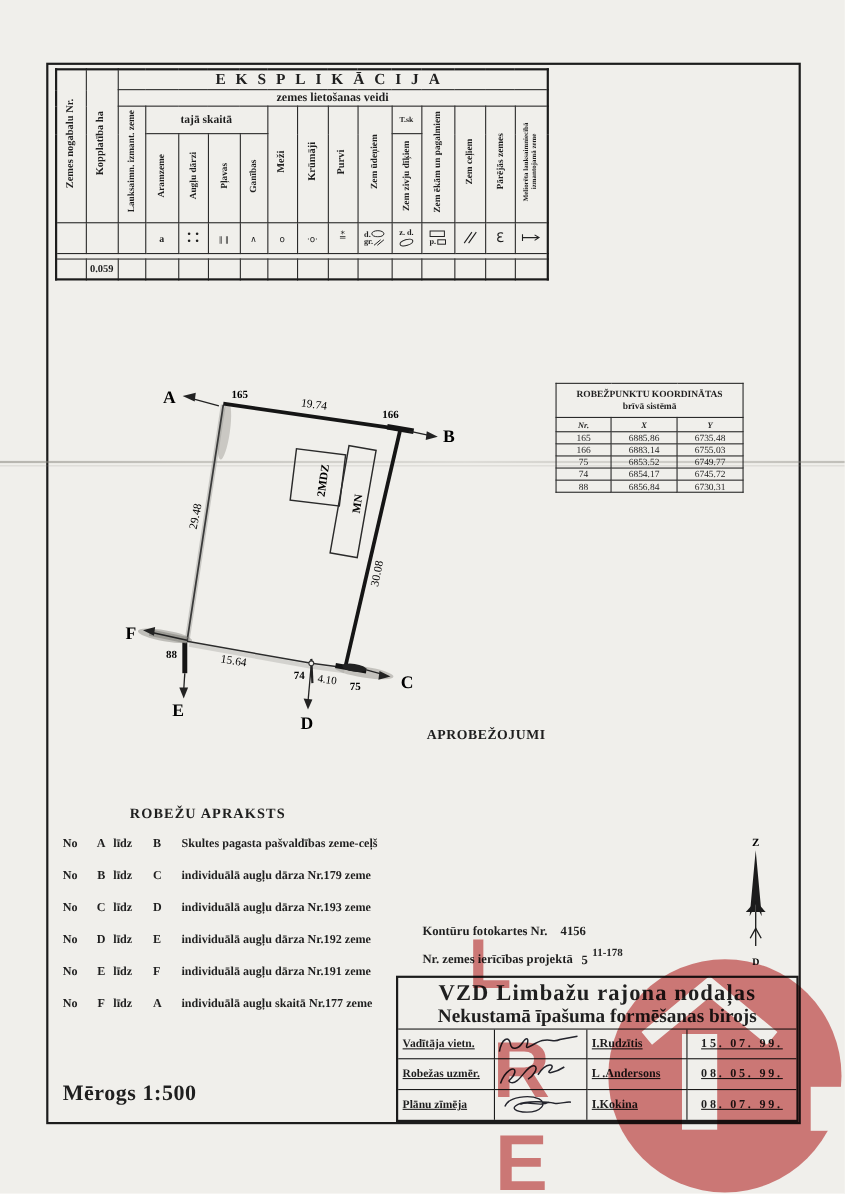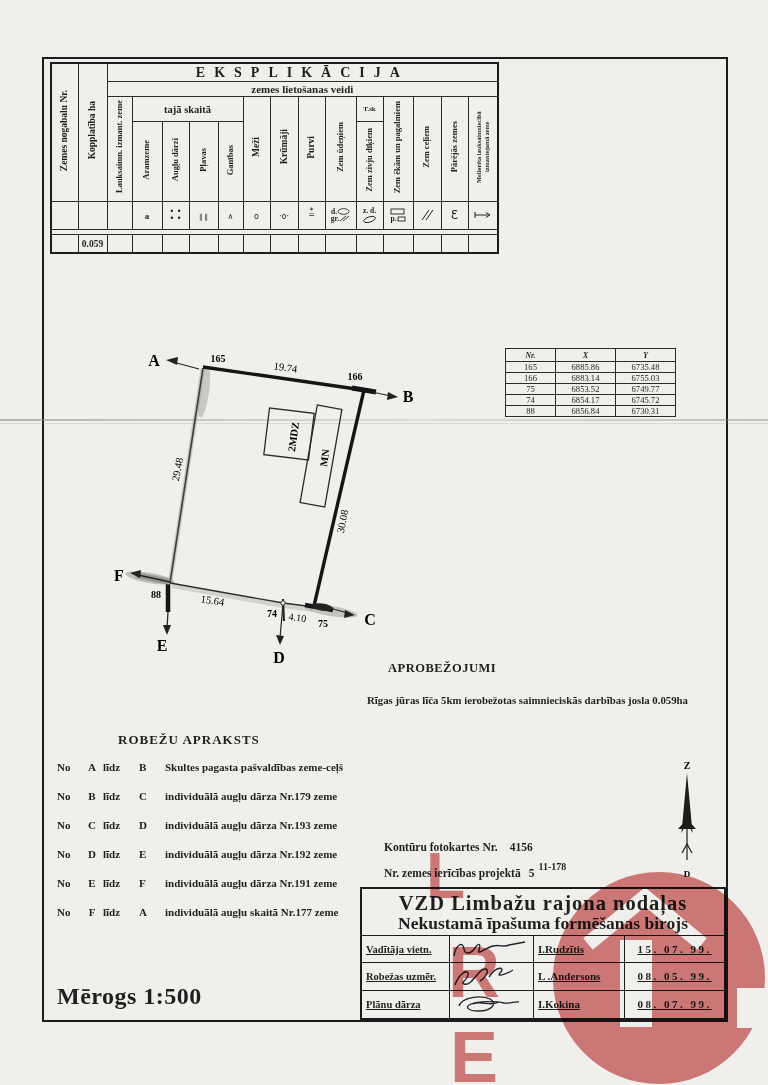--- a/index.html
+++ b/index.html
@@ -49,21 +49,21 @@
   
   .abs{position:absolute; z-index:2;}
   .aprob-title{left:388px; top:661px; font-size:12.5px; font-weight:bold; letter-spacing:.5px;}
   .aprob-text{left:367px; top:694px; font-size:10.8px; font-weight:bold; white-space:nowrap;}
   .ra-title{left:118px; top:732px; font-size:13px; font-weight:bold; letter-spacing:1px;}
   .ra-list{left:57px; top:761px; width:330px;}
   .ra-item{display:flex; height:29px; align-items:flex-start; font-size:11px; font-weight:bold;}
   .ra-item .c1{width:24px;} .ra-item .c2{width:22px; text-align:center;}
   .ra-item .c3{width:36px;} .ra-item .c4{width:26px;}
   .ra-item .c5{flex:1;}
-  .merogs{left:57px; top:983px; font-size:24px; font-weight:600; letter-spacing:.5px;}
+  .merogs{left:57px; top:983px; font-size:20px; font-weight:600; letter-spacing:.5px;}
   .foto1{left:384px; top:841px; font-size:11.5px; font-weight:bold;}
   .foto1 .num{margin-left:12px;font-family:Liberation Serif, serif;}
   .foto2{left:384px; top:863px; font-size:11.5px; font-weight:bold;}
   .foto2 .num{margin-left:8px;}
   .foto2 sup{font-size:10px; position:relative; top:-2px; margin-left:4px;}
 
   
   .vzd{position:absolute; left:360px; top:887px; width:366px; height:133px; z-index:2;
     border:2px solid #1b1b1b; box-sizing:border-box;}
   .vzd-t1{margin-top:3px; text-align:center; font-size:20.5px; font-weight:bold; letter-spacing:1px;}
@@ -207,20 +207,25 @@
   </tbody>
     </table>
 
   <table class="ct">
     <colgroup>
         <col style="width:50px">
         <col style="width:60px">
         <col style="width:60px">
       </colgroup>
     <tbody>
+        <tr>
+          <td colspan="3" class="ct-title">
+      <span>ROBEŽPUNKTU KOORDINĀTAS</span><br><span>brīvā sistēmā</span>
+    </td>
+        </tr>
     <tr class="ct-h">
       <td>Nr.</td>
           <td>X</td>
           <td>Y</td>
     </tr>
     <tr class="ct-r">
           <td>165</td>
           <td>6885.86</td>
           <td>6735.48</td>
         </tr>
@@ -314,21 +319,20 @@
       <polygon points="687,773 681.5,833 687,822 692.5,833" fill="#1c1c1c"></polygon>
       <polygon points="678,829 687,819 687,829" fill="#1c1c1c"></polygon>
       <polygon points="696,829 687,819 687,829" fill="#1c1c1c"></polygon>
       <path d="M687,829 L687,860" stroke="#1c1c1c" stroke-width="1.2" fill="none"></path>
       <path d="M682,853 L687,844 L692,853" stroke="#1c1c1c" stroke-width="1.2" fill="none"></path>
       <text x="687" y="877" font-size="9" font-weight="bold" text-anchor="middle">D</text>
     </g>
   </svg>
 
   <div class="abs aprob-title">APROBEŽOJUMI</div>
-  <div class="abs aprob-text">Rīgas jūras līča 5km ierobežotas saimnieciskās darbības josla 0.059ha</div>
 
   <div class="abs ra-title">ROBEŽU APRAKSTS</div>
   <div class="abs ra-list">
     <div class="ra-item">
         <span class="c1">No</span>
         <span class="c2">A</span>
         <span class="c3">līdz</span>
         <span class="c4">B</span>
         <span class="c5">Skultes pagasta pašvaldības zeme-ceļš</span>
       </div>
@@ -391,21 +395,21 @@
 
       <div class="role">Robežas uzmēr.</div>
       <div>
         <svg width="82" height="26" viewBox="0 0 80 26">
             <path d="M4,22 C8,10 18,5 17,12 C16,18 9,19 13,21 C21,24 28,4 35,6 C39,8 33,16 29,18 M38,14 C46,2 55,4 49,10 C45,14 54,12 62,7" stroke="#23242c" stroke-width="1.4" fill="none"></path>
           </svg>
       </div>
       <div class="sname">L .Andersons</div>
       <div class="sdate">08. 05. 99.</div>
 
-      <div class="role">Plānu dārza</div>
+      <div class="role">Plānu zīmēja</div>
       <div>
         <svg width="82" height="26" viewBox="0 0 80 26">
             <path d="M8,15 C11,6 30,4 39,8 C47,12 41,20 28,20 C17,20 13,16 20,13 C27,10 45,10 53,12 C59,13 64,10 68,11 M22,13 C30,9 40,16 48,11" stroke="#23242c" stroke-width="1.3" fill="none"></path>
           </svg>
       </div>
       <div class="sname">I.Kokina</div>
       <div class="sdate">08. 07. 99.</div>
     </div>
   </div>
 

